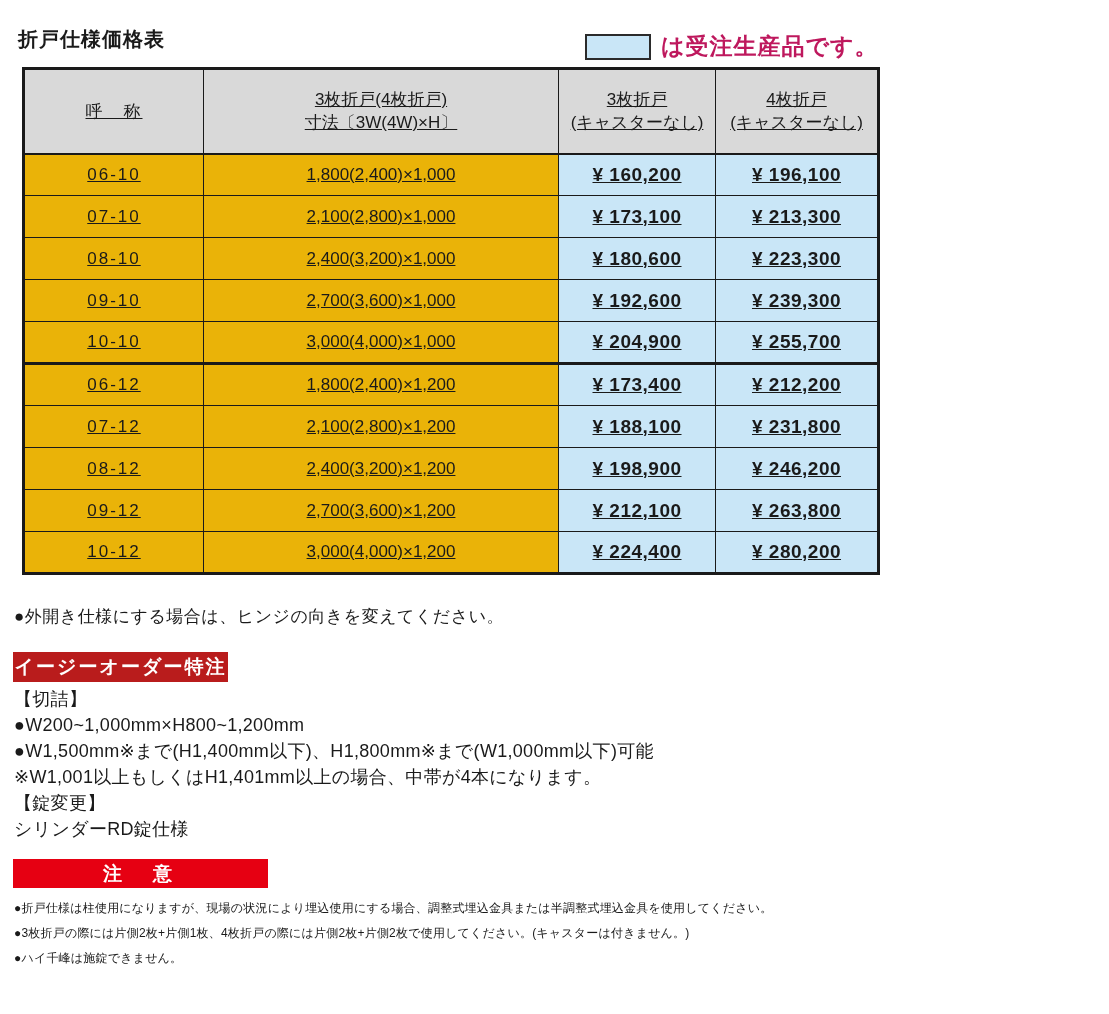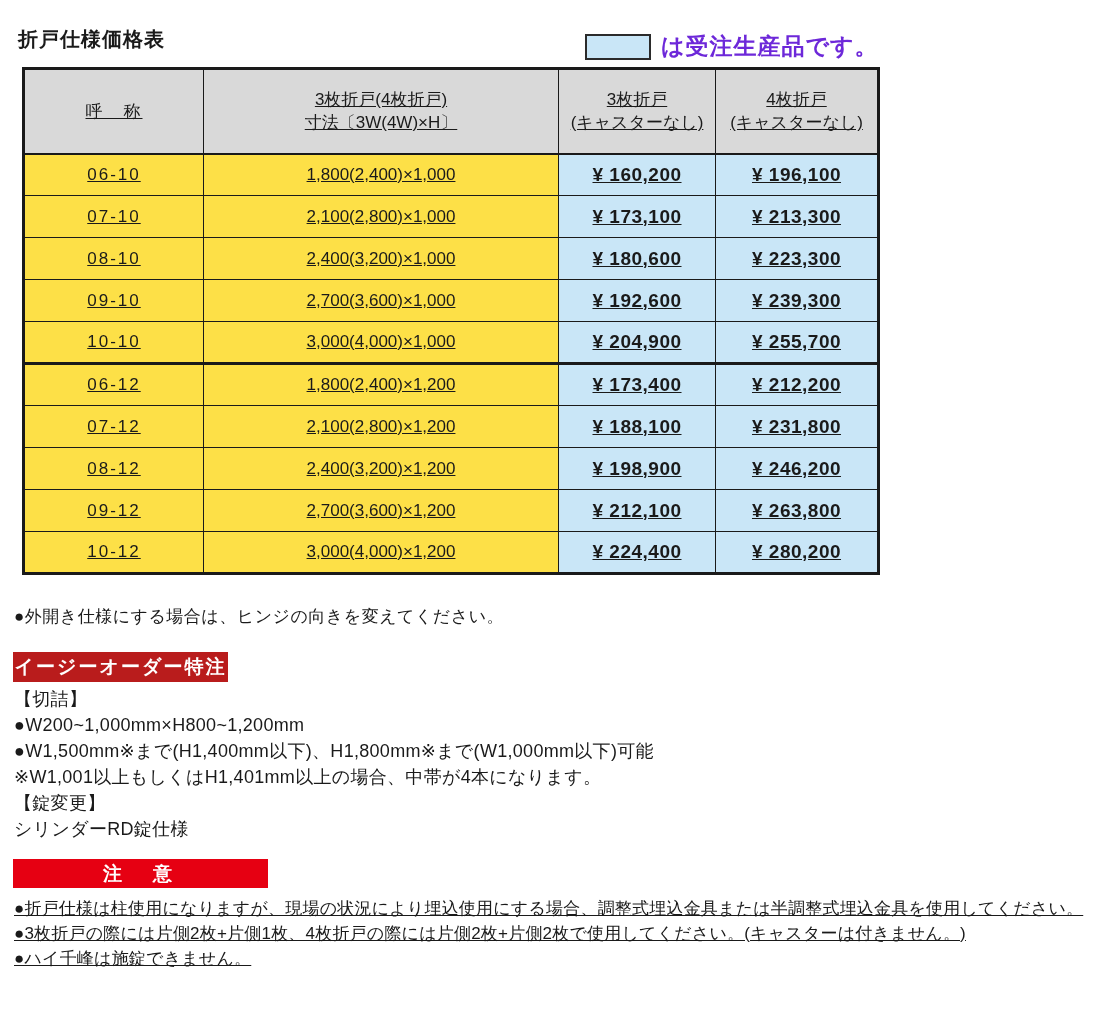--- a/index.html
+++ b/index.html
@@ -16,21 +16,21 @@
   .page-title{
     position:absolute;left:18px;top:26px;margin:0;
     font-size:20px;font-weight:bold;letter-spacing:1px;
   }
   .legend{position:absolute;left:585px;top:31px;display:flex;align-items:center;}
   .legend-swatch{
     width:66px;height:26px;background:#c9e6f7;border:2px solid #2b2b2b;
     display:inline-block;box-sizing:border-box;
   }
   .legend-text{
-    margin-left:10px;font-size:23px;font-weight:bold;color:#6d28d9;letter-spacing:1px;
+    margin-left:10px;font-size:23px;font-weight:bold;color:#be185d;letter-spacing:1px;
   }
 
   
   table.price-table{
     border-collapse:collapse;table-layout:fixed;
     margin-left:22px;margin-top:5px;
     border:3px solid #1a1a1a;
     text-decoration:underline;
   }
   .price-table col.w-name{width:180px;}
@@ -38,21 +38,21 @@
   .price-table col.w-p3{width:157px;}
   .price-table col.w-p4{width:163px;}
   .price-table th,.price-table td{
     border:1px solid #1a1a1a;text-align:center;vertical-align:middle;
     padding:0;box-sizing:border-box;
   }
   .price-table thead th{
     background:#d9d9d9;height:85px;font-weight:normal;font-size:17px;
     line-height:23px;border-bottom:2px solid #1a1a1a;
   }
-  .price-table td{height:42px;font-size:17px;background:#fde047;}
+  .price-table td{height:42px;font-size:17px;background:#eab308;}
   .h-name,.c-name{border-right:1px solid #1a1a1a;letter-spacing:2px;}
   .h-dims,.c-dims{border-right:3px solid #1a1a1a;}
   .h-p3,.c-price3{border-right:2px solid #1a1a1a;}
   td.c-price3,td.c-price4{
     background:#c9e6f7;font-weight:bold;font-size:19px;letter-spacing:.5px;
   }
   tr.group-start td{border-top:3px solid #1a1a1a;}
 
   
   .note-line{
@@ -66,21 +66,21 @@
   .banner-navy{
     width:215px;height:30px;background:#b91c1c;margin:24px 16px 0 13px;
   }
   .banner-red{
     width:255px;height:29px;background:#e60012;margin:17px 0 0 13px;letter-spacing:6px;
   }
   .section{margin:4px 0 0 14px;}
   .section p{margin:0;font-size:18px;line-height:26px;letter-spacing:.3px;}
   .section p.indent{padding-left:18px;}
   .caution-list{margin:8px 0 0 14px;}
-  .caution-list p{margin:0;font-size:17px;line-height:25px;letter-spacing:.2px;text-decoration:underline;}
+  .caution-list p{margin:0;font-size:12px;line-height:25px;letter-spacing:.2px;}
 </style>
 </head>
 <body>
 
 <div class="page">
 
   <div class="top-row">
     <h1 class="page-title">折戸仕様価格表</h1>
     <div class="legend">
       <span class="legend-swatch"></span>

